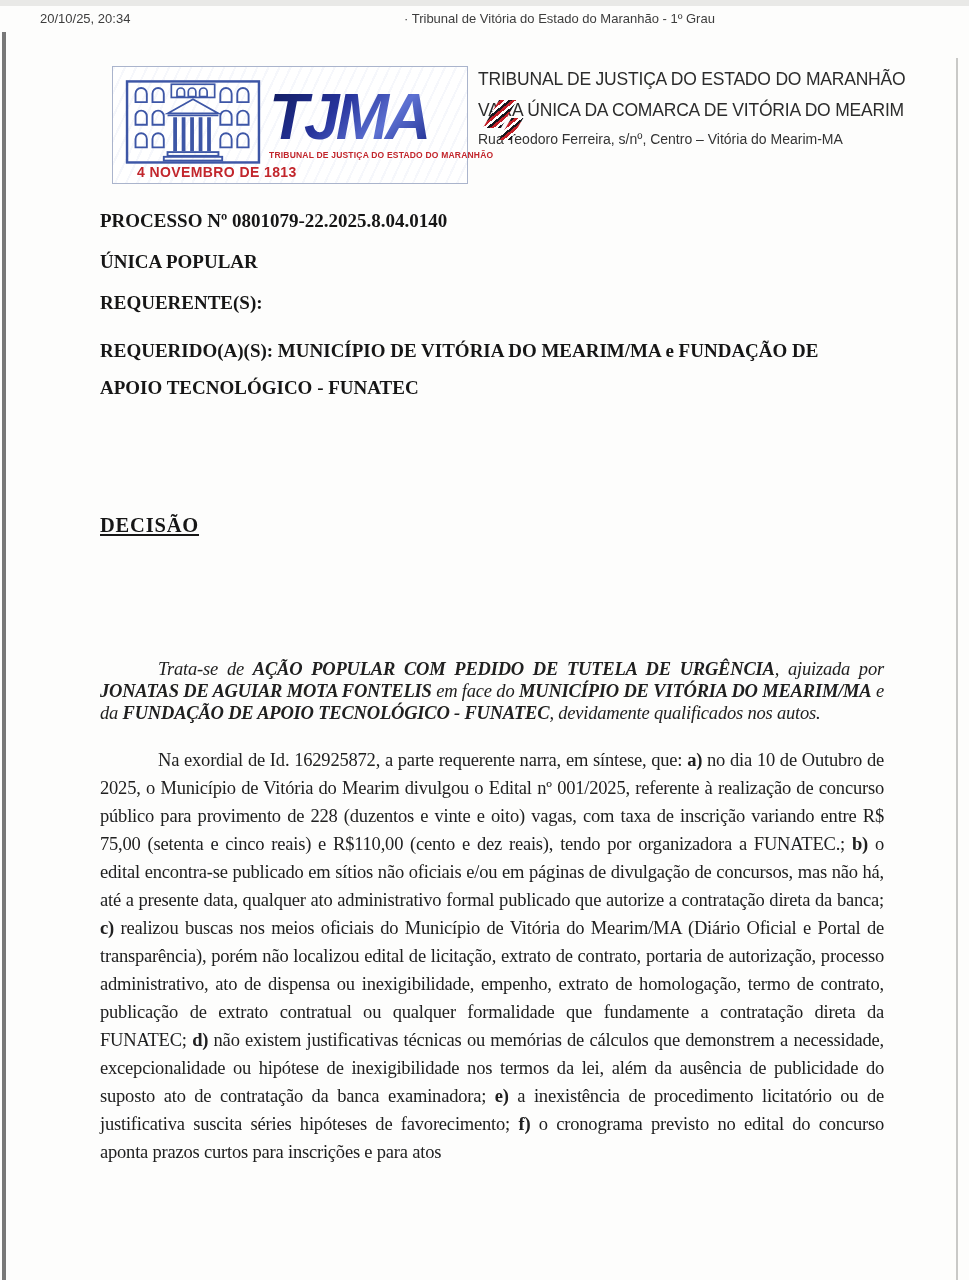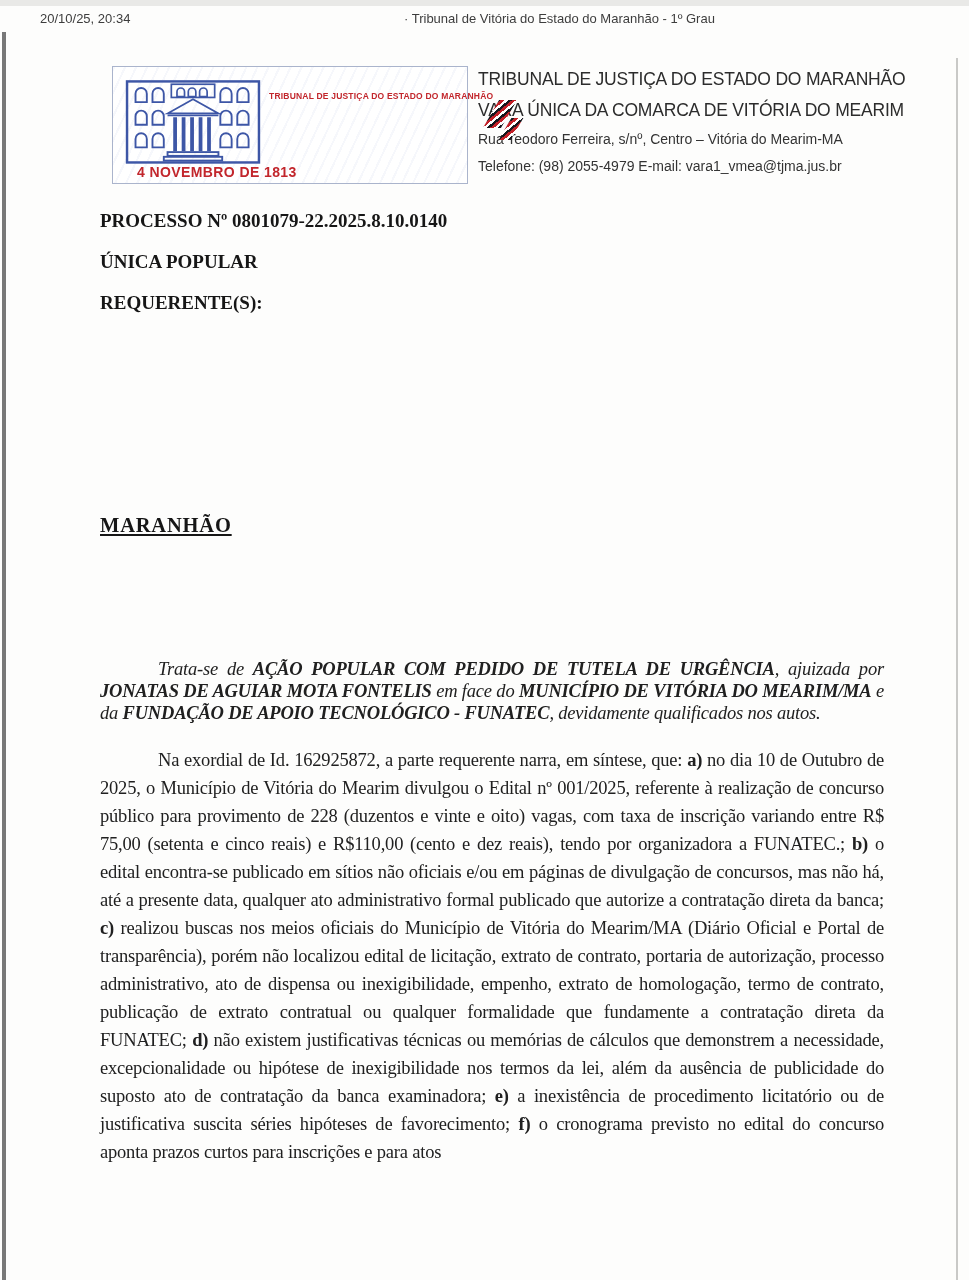--- a/index.html
+++ b/index.html
@@ -129,38 +129,39 @@
           <rect x="81" y="48" width="4" height="36"></rect>
           <rect x="90" y="48" width="4" height="36"></rect>
         </g>
         <g fill="none" stroke="#3d56a6" stroke-width="2">
           <rect x="48" y="85" width="54" height="4"></rect>
           <rect x="44" y="90" width="62" height="4"></rect>
         </g>
       </svg>
       <div class="founding">4 NOVEMBRO DE 1813</div>
       <div class="wordmark">
+        <span class="acronym">TJMA</span>
         <span class="flag-icon"></span>
         <span class="flag-icon2"></span>
         <div class="logo-caption">TRIBUNAL DE JUSTIÇA DO ESTADO DO MARANHÃO</div>
       </div>
     </div>
     <div class="org-block">
       <div class="org-line lg">TRIBUNAL DE JUSTIÇA DO ESTADO DO MARANHÃO</div>
       <div class="org-line lg">VARA ÚNICA DA COMARCA DE VITÓRIA DO MEARIM</div>
       <div class="org-line sm">Rua Teodoro Ferreira, s/nº, Centro – Vitória do Mearim-MA</div>
-      <div class="org-line sm">Telefone: (98) 2055-4979  E-mail: vara1_vmea@tjma.jus.br</div>
     </div>
   </section>
 
   <section class="case-block">
-    <p class="case-line">PROCESSO Nº 0801079-22.2025.8.10.0140</p>
+    <p class="case-line">PROCESSO Nº 0801079-22.2025.8.04.0140</p>
     <p class="case-line">ÚNICA POPULAR</p>
     <p class="case-line">REQUERENTE(S):</p>
+    <p class="case-line wrap">REQUERIDO(A)(S): MUNICÍPIO DE VITÓRIA DO MEARIM/MA e FUNDAÇÃO DE APOIO TECNOLÓGICO - FUNATEC</p>
   </section>
 
-  <h1 class="decision-heading">MARANHÃO</h1>
+  <h1 class="decision-heading">DECISÃO</h1>
 
   <section class="body-text">
     <p class="para p1"><span>Trata-se de </span><span class="seg-bold">AÇÃO POPULAR COM PEDIDO DE TUTELA DE URGÊNCIA</span><span>, ajuizada por </span><span class="seg-bold">JONATAS DE AGUIAR MOTA FONTELIS</span><span> em face do </span><span class="seg-bold">MUNICÍPIO DE VITÓRIA DO MEARIM/MA</span><span> e da </span><span class="seg-bold">FUNDAÇÃO DE APOIO TECNOLÓGICO - FUNATEC</span><span>, devidamente qualificados nos autos.</span></p>
     <p class="para p2"><span>Na exordial de Id. 162925872, a parte requerente narra, em síntese, que: </span><span class="seg-bold">a)</span><span> no dia 10 de Outubro de 2025, o Município de Vitória do Mearim divulgou o Edital nº 001/2025, referente à realização de concurso público para provimento de 228 (duzentos e vinte e oito) vagas, com taxa de inscrição variando entre R$ 75,00 (setenta e cinco reais) e R$110,00 (cento e dez reais), tendo por organizadora a FUNATEC.; </span><span class="seg-bold">b)</span><span> o edital encontra-se publicado em sítios não oficiais e/ou em páginas de divulgação de concursos, mas não há, até a presente data, qualquer ato administrativo formal publicado que autorize a contratação direta da banca; </span><span class="seg-bold">c)</span><span> realizou buscas nos meios oficiais do Município de Vitória do Mearim/MA (Diário Oficial e Portal de transparência), porém não localizou edital de licitação, extrato de contrato, portaria de autorização, processo administrativo, ato de dispensa ou inexigibilidade, empenho, extrato de homologação, termo de contrato, publicação de extrato contratual ou qualquer formalidade que fundamente a contratação direta da FUNATEC; </span><span class="seg-bold">d)</span><span> não existem justificativas técnicas ou memórias de cálculos que demonstrem a necessidade, excepcionalidade ou hipótese de inexigibilidade nos termos da lei, além da ausência de publicidade do suposto ato de contratação da banca examinadora; </span><span class="seg-bold">e)</span><span> a inexistência de procedimento licitatório ou de justificativa suscita séries hipóteses de favorecimento; </span><span class="seg-bold">f)</span><span> o cronograma previsto no edital do concurso aponta prazos curtos para inscrições e para atos</span></p>
   </section>
 </div>
 
 </body></html>

